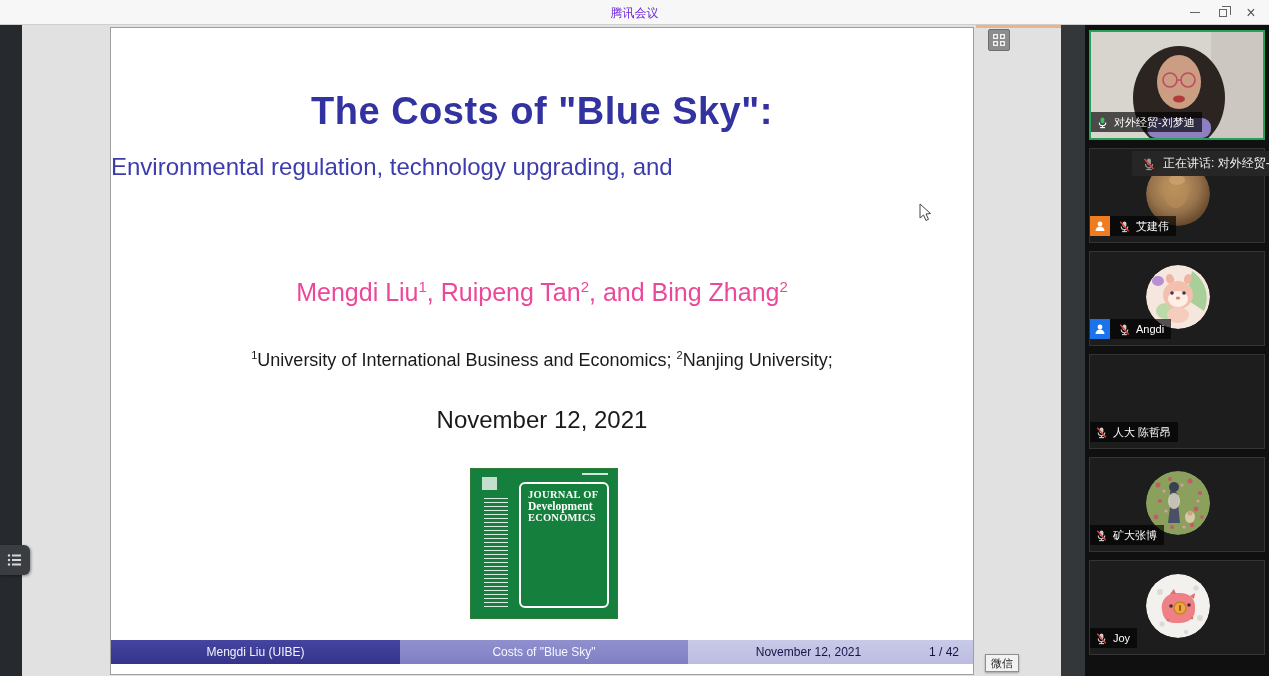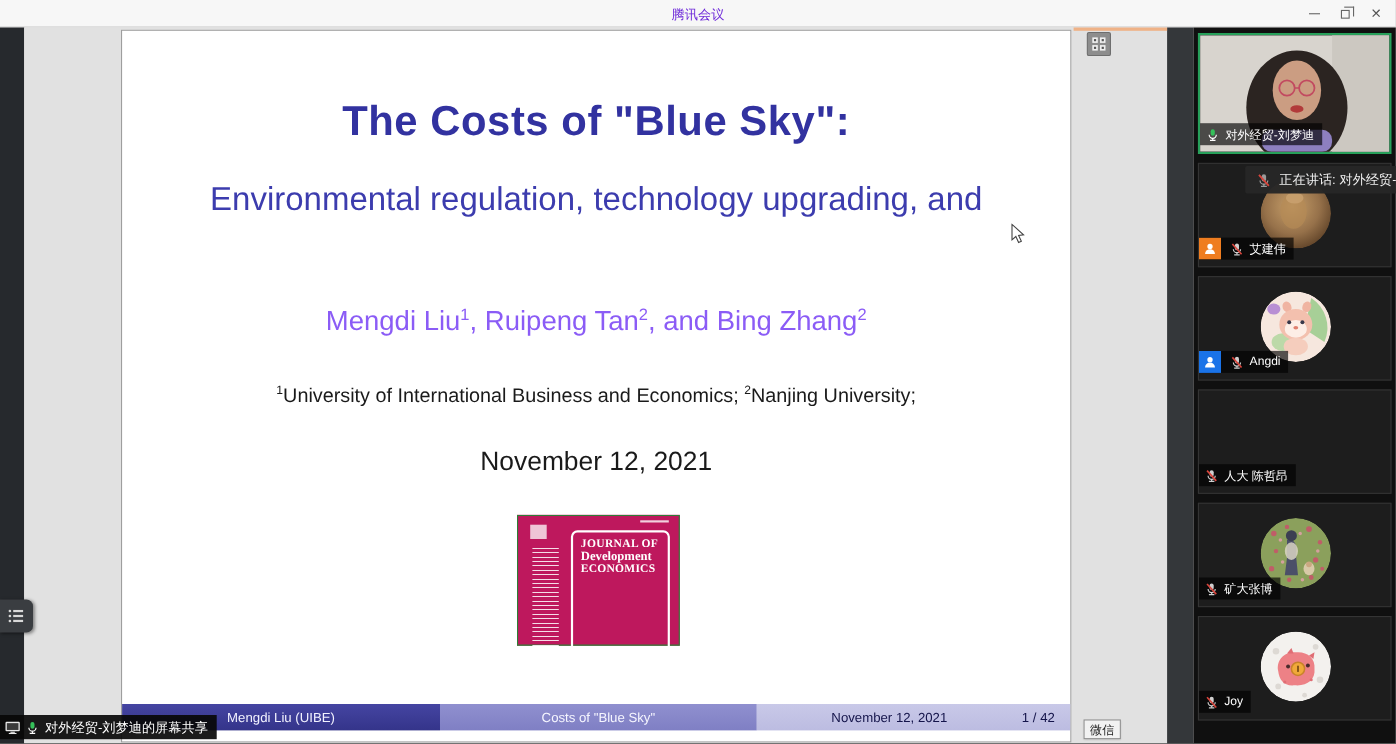--- a/index.html
+++ b/index.html
@@ -25,30 +25,30 @@
 
   .grid-btn { position:absolute; left:988px; top:29px; width:22px; height:22px; background:#8d8d8d; border:1px solid #6e6e6e; border-radius:2px; display:flex; align-items:center; justify-content:center; }
 
   .wechat-btn { position:absolute; left:985px; top:654px; height:18px; padding:0 5px; background:#f2f2f2; border:1px solid #8f8f8f; font-size:11px; color:#222; display:flex; align-items:center; box-shadow:0 1px 2px rgba(0,0,0,.3); }
 
   .left-toggle { position:absolute; left:0; top:545px; width:30px; height:30px; background:#3a3d41; border-radius:0 6px 6px 0; display:flex; align-items:center; justify-content:center; box-shadow:1px 1px 3px rgba(0,0,0,.4); }
 
   
   .slide { position:absolute; left:110px; top:27px; width:864px; height:648px; background:#fff; border:1px solid #9e9e9e; }
   .s-title { position:absolute; top:62px; left:0; right:0; text-align:center; font-size:38px; font-weight:bold; color:#3232a0; letter-spacing:.5px; }
-  .s-sub1 { position:absolute; top:137px; left:0; right:0; text-align:center; font-size:30px; color:#3c3cae; }
+  .s-sub1 { position:absolute; top:125px; left:0; right:0; text-align:left; font-size:24px; color:#3c3cae; }
   .s-sub2 { position:absolute; top:162px; left:0; right:0; text-align:center; font-size:30px; color:#3c3cae; }
-  .s-authors { position:absolute; top:250px; left:0; right:0; text-align:center; font-size:25px; color:#8b5cf6; }
+  .s-authors { position:absolute; top:250px; left:0; right:0; text-align:center; font-size:25px; color:#ec4899; }
   .s-authors sup { font-size:15px; }
   .s-affil { position:absolute; top:321px; left:0; right:0; text-align:center; font-size:18px; color:#1a1a1a; }
   .s-affil sup { font-size:11px; }
   .s-date { position:absolute; top:378px; left:0; right:0; text-align:center; font-size:24px; color:#1a1a1a; }
 
   
-  .cover { position:absolute; left:359px; top:440px; width:148px; height:119px; background:#be185d; box-shadow:0 0 0 1px #2e7d36 inset; }
+  .cover { position:absolute; left:359px; top:440px; width:148px; height:151px; background:#15803d; box-shadow:0 0 0 1px #2e7d36 inset; }
   .cover-logo { position:absolute; left:12px; top:9px; width:15px; height:13px; background:rgba(255,255,255,.75); }
   .cover-issue { position:absolute; right:10px; top:5px; width:26px; height:2px; background:rgba(255,255,255,.8); }
   .cover-toc { position:absolute; left:14px; top:30px; width:24px; height:112px;
       background:repeating-linear-gradient(to bottom, rgba(255,255,255,.85) 0 1px, transparent 1px 4px); }
   .cover-box { position:absolute; right:9px; top:14px; width:90px; height:126px; border:2px solid #fff; border-radius:6px; padding:5px 0 0 7px; }
   .cover-box div { font-family:"Liberation Serif", serif; color:#fff; font-weight:bold; }
   .cv1 { font-size:10.5px; letter-spacing:.3px; }
   .cv2 { font-size:11.5px; }
   .cv3 { font-size:10.5px; letter-spacing:.2px; }
 
@@ -384,29 +384,14 @@
           <rect x="5" y="1.5" width="4" height="6.5" rx="2" fill="#9a9a9a"></rect>
           <path d="M3.5 7 a3.5 3.5 0 0 0 7 0" stroke="#9a9a9a" fill="none" stroke-width="1.2"></path>
           <line x1="7" y1="10.5" x2="7" y2="12.3" stroke="#9a9a9a" stroke-width="1.2"></line>
           <line x1="4.3" y1="12.5" x2="9.7" y2="12.5" stroke="#9a9a9a" stroke-width="1.2"></line>
           <line x1="2.5" y1="2" x2="11.5" y2="12" stroke="#d9453c" stroke-width="1.6"></line>
         </svg>
     </span>
     <span class="ttext">正在讲话: 对外经贸-刘梦迪</span>
   </div>
 
-  <div class="share-banner">
-    <svg width="15" height="13" viewBox="0 0 15 13">
-        <rect x="1" y="1.2" width="13" height="8.6" rx="1" fill="#e8e8e8"></rect>
-        <rect x="2.2" y="2.4" width="10.6" height="6.2" fill="#3a3a3a"></rect>
-        <rect x="5.5" y="10.2" width="4" height="1" fill="#e8e8e8"></rect>
-        <rect x="4" y="11.3" width="7" height="1" fill="#e8e8e8"></rect>
-      </svg>
-    <svg width="13" height="13" viewBox="0 0 14 14" style="margin-left:4px">
-        <rect x="5" y="1.5" width="4" height="6.5" rx="2" fill="#35c05a"></rect>
-        <path d="M3.5 7 a3.5 3.5 0 0 0 7 0" stroke="#fff" fill="none" stroke-width="1.2"></path>
-        <line x1="7" y1="10.5" x2="7" y2="12.3" stroke="#fff" stroke-width="1.2"></line>
-        <line x1="4.3" y1="12.5" x2="9.7" y2="12.5" stroke="#fff" stroke-width="1.2"></line>
-      </svg>
-    <span class="sbtext">对外经贸-刘梦迪的屏幕共享</span>
-  </div>
 
 </div>
 
 </body></html>

